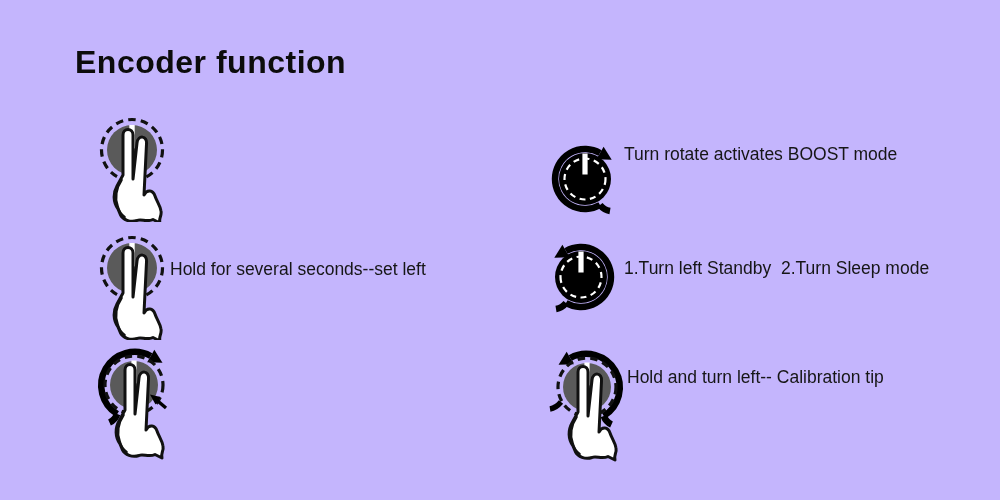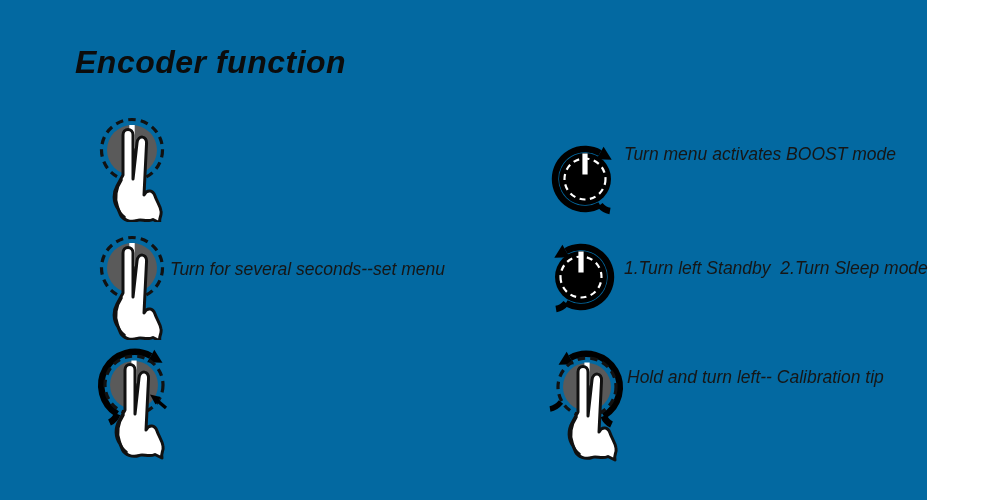--- a/index.html
+++ b/index.html
@@ -2,21 +2,21 @@
 <html><head>
 <meta charset="utf-8">
 <style>
   html,body{margin:0;padding:0;}
   body{
     width:1000px;height:500px;
     background:#ffffff;
     font-family:"Liberation Sans", sans-serif;
     overflow:hidden;
   }
-  .canvas{position:relative;width:927px;height:500px;background:#0369a1;font-style:italic;}
+  .canvas{position:relative;width:1000px;height:500px;background:#c4b5fd;}
   .title{
     position:absolute;left:75px;top:44px;
     margin:0;
     font-size:32px;font-weight:bold;color:#0c0c0c;
     letter-spacing:0.5px;
   }
   .icon{position:absolute;display:block;line-height:0;}
   .label{
     position:absolute;
     font-size:17.5px;color:#161616;
@@ -55,21 +55,21 @@
 
   <span class="icon" id="i2">
     <svg width="80" height="105" viewBox="0 0 80 105" xmlns="http://www.w3.org/2000/svg">
       <circle cx="40" cy="33" r="30.5" fill="none" stroke="#111" stroke-width="3.2" stroke-dasharray="7.5 5.2"></circle>
       <circle cx="40" cy="33" r="25" fill="#5a5a5a"></circle>
       <rect x="37.3" y="8" width="5.4" height="23.5" fill="#fff"></rect>
       <path d="M26,92 C21,85 21,76 25,69 L31,58 L31,18 C31,10.5 41,10.5 41,18 L41,62 L45,26 C46,17.5 55.5,18.5 54.5,27 L52,78 C55,72 61,73 63,79 C65,85 68,88 69,94 C70,99 66.5,101 68,106 L61,102.5 C55,105.5 49,101.5 45,103.5 C38,106 31,102.5 28.5,98 Z" fill="#fff" stroke="#111" stroke-width="3" stroke-linejoin="round" stroke-linecap="round"></path>
       <path d="M29.5,63 C24,71 22.5,81 25.5,89 C26.5,93 29,97.5 32.5,100" fill="none" stroke="#111" stroke-width="2.6" stroke-linecap="round"></path>
     </svg>
   </span>
-  <span class="label" id="t2">Turn for several seconds--set menu</span>
+  <span class="label" id="t2">Hold for several seconds--set left</span>
 
   <span class="icon" id="i3">
     <svg width="92" height="120" viewBox="0 0 92 120" xmlns="http://www.w3.org/2000/svg">
       <path d="M31.25,74 A33.5,33.5 0 0 1 64.75,16" fill="none" stroke="#000" stroke-width="6.5"></path>
       <path d="M31.25,74 Q29,80 23.5,82.5" fill="none" stroke="#000" stroke-width="6.5"></path>
       <polygon points="76.5,22.8 61.15,22.2 68.35,9.8" fill="#000"></polygon>
       <circle cx="48" cy="45" r="29" fill="none" stroke="#111" stroke-width="3.2" stroke-dasharray="7.5 5.2"></circle>
       <circle cx="48" cy="45" r="24" fill="#5a5a5a"></circle>
       <rect x="45.4" y="20.5" width="5.2" height="23" fill="#fff"></rect>
       <g transform="translate(8,12)">
@@ -84,21 +84,21 @@
   <span class="icon" id="i4">
     <svg width="78" height="86" viewBox="0 0 78 86" xmlns="http://www.w3.org/2000/svg">
       <path d="M54,74 A30,30 0 1 1 54,22" fill="none" stroke="#000" stroke-width="6.5"></path>
       <path d="M54,74 Q58,79 64,80" fill="none" stroke="#000" stroke-width="6.5"></path>
       <polygon points="65.7,28.8 50.4,28.2 57.6,15.8" fill="#000"></polygon>
       <circle cx="39" cy="48" r="26" fill="#000"></circle>
       <circle cx="39" cy="48" r="20.5" fill="none" stroke="#fff" stroke-width="2.2" stroke-dasharray="6 4.5"></circle>
       <rect x="36.4" y="22.5" width="5.2" height="21" fill="#fff"></rect>
     </svg>
   </span>
-  <span class="label" id="t4">Turn menu activates BOOST mode</span>
+  <span class="label" id="t4">Turn rotate activates BOOST mode</span>
 
   <span class="icon" id="i5">
     <svg width="78" height="86" viewBox="0 0 78 86" xmlns="http://www.w3.org/2000/svg">
       <g transform="translate(78,0) scale(-1,1)">
         <path d="M54,74 A30,30 0 1 1 54,22" fill="none" stroke="#000" stroke-width="6.5"></path>
         <path d="M54,74 Q58,79 64,80" fill="none" stroke="#000" stroke-width="6.5"></path>
         <polygon points="65.7,28.8 50.4,28.2 57.6,15.8" fill="#000"></polygon>
         <circle cx="39" cy="48" r="26" fill="#000"></circle>
         <circle cx="39" cy="48" r="20.5" fill="none" stroke="#fff" stroke-width="2.2" stroke-dasharray="6 4.5"></circle>
         <rect x="36.4" y="22.5" width="5.2" height="21" fill="#fff"></rect>

